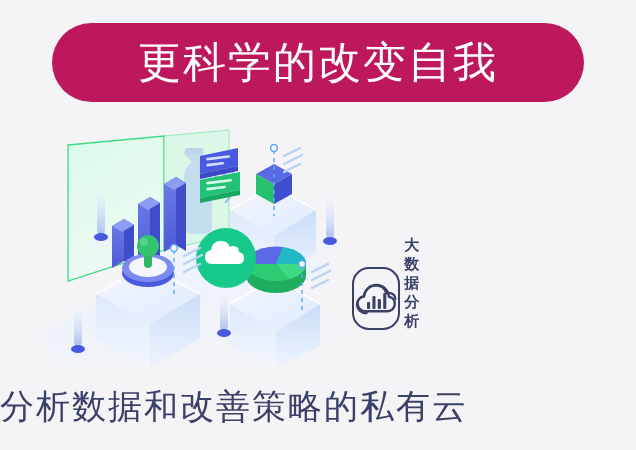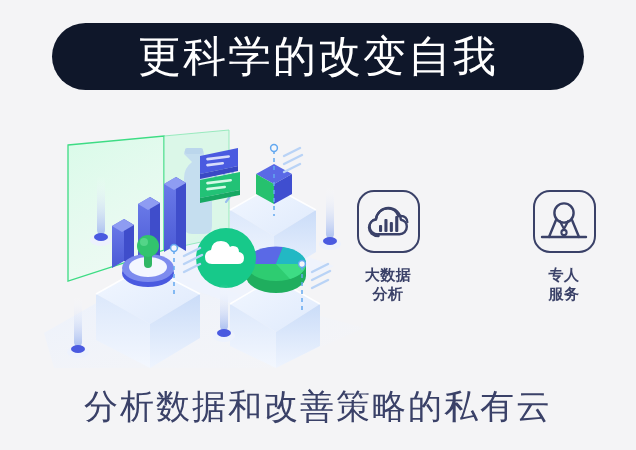--- a/index.html
+++ b/index.html
@@ -15,22 +15,22 @@
     overflow: hidden;
     font-family: "Liberation Sans", "DejaVu Sans", sans-serif;
   }
 
   
   .title-pill {
     position: absolute;
     left: 52px;
     top: 23px;
     width: 532px;
-    height: 67px;
-    background: #0f172a;
+    height: 79px;
+    background: #be185d;
     border-radius: 40px;
     display: flex;
     align-items: center;
     justify-content: center;
     box-sizing: border-box;
   }
   .title-text {
     color: #ffffff;
     font-size: 43px;
     letter-spacing: 2px;
@@ -55,22 +55,22 @@
     left: 352px;
     top: 190px;
     width: 248px;
     height: 140px;
     display: flex;
     justify-content: space-between;
   }
   .feature {
     width: 72px;
     display: flex;
-    flex-direction: column;
-    align-items: center;
+    align-items: flex-end;
+    margin-top: 8px;
   }
   .feature-icon {
     width: 63px;
     height: 63px;
     border: 2px solid #3a4168;
     border-radius: 17px;
     background: #f4f4f6;
     display: flex;
     align-items: center;
     justify-content: center;
@@ -86,21 +86,20 @@
     letter-spacing: 0.5px;
   }
   .feature-label .l2 { display: block; }
 
   
   .tagline {
     position: absolute;
     left: 0;
     top: 386px;
     width: 636px;
-    text-align: center;
     color: #3a4168;
     font-size: 34px;
     letter-spacing: 2px;
     line-height: 1.2;
     white-space: nowrap;
     font-weight: 400;
   }
 </style>
 </head>
 <body>
@@ -299,33 +298,18 @@
           </g>
         </svg>
       </div>
       <div class="feature-label">
         <span>大数据</span>
         <span class="l2">分析</span>
       </div>
     </div>
 
 
-    <div class="feature">
-      <div class="feature-icon">
-        <svg width="48" height="42" viewBox="0 0 48 42">
-          <circle cx="24" cy="12" r="9.6" fill="none" stroke="#3a4168" stroke-width="2.4"></circle>
-          <path d="M16,19 L9,36 M32,19 L39,36" stroke="#3a4168" stroke-width="2.4" stroke-linecap="round" fill="none"></path>
-          <path d="M19.5,19.5 L24,28 L28.5,19.5" fill="none" stroke="#3a4168" stroke-width="2.2" stroke-linejoin="round"></path>
-          <circle cx="24" cy="31.5" r="2.6" fill="none" stroke="#3a4168" stroke-width="2.1"></circle>
-          <line x1="2" y1="36" x2="46" y2="36" stroke="#3a4168" stroke-width="2.4" stroke-linecap="round"></line>
-        </svg>
-      </div>
-      <div class="feature-label">
-        <span>专人</span>
-        <span class="l2">服务</span>
-      </div>
-    </div>
 
   </div>
 
   <div class="tagline">分析数据和改善策略的私有云</div>
 
 </div>
 
 </body></html>

